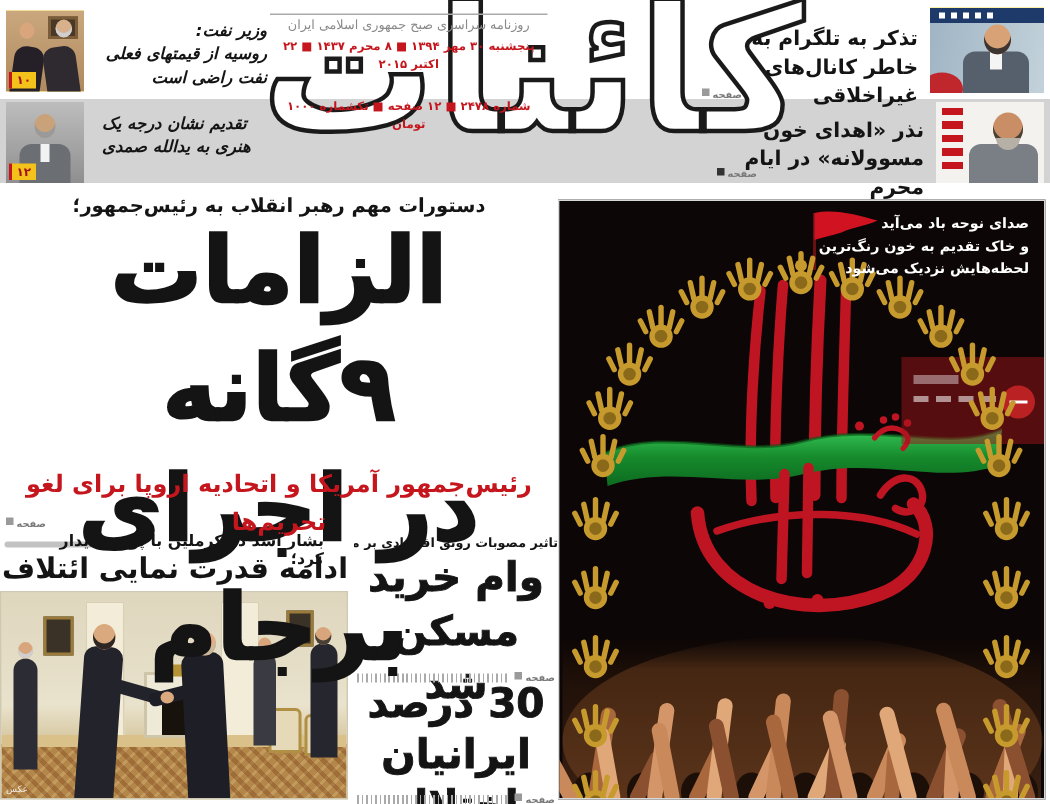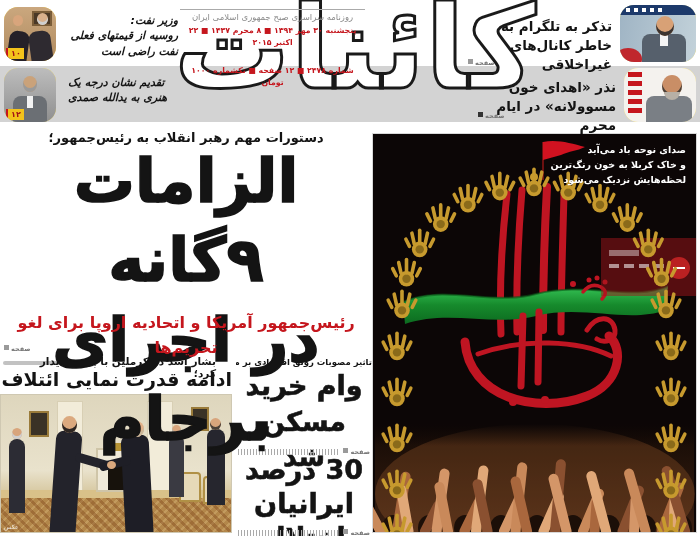--- a/index.html
+++ b/index.html
@@ -13,21 +13,21 @@
   
   .logo { left:135px; top:-16px; width:440px; text-align:center; font-size:116px; font-weight:bold;
           color:#fff; -webkit-text-stroke:3px #1a1a1a; letter-spacing:-2px; z-index:3; line-height:1.1; }
 
   
   .dateline { left:180px; top:9px; width:185px; text-align:center; z-index:4; }
   .dateline .tag { font-size:8.5px; color:#8a8a8a; border-top:1px solid #aaa; padding-top:2px; }
   .dateline .red { font-size:7.8px; color:#c5161d; font-weight:bold; margin-top:3px; line-height:1.55; }
 
   
-  .photo { border-radius:14px; overflow:hidden; background:#fde047; z-index:4; }
+  .photo { border-radius:0; overflow:hidden; background:#fde047; z-index:4; }
   .num-badge { position:absolute; left:2px; bottom:2px; background:#f3c21b; color:#a31515;
                font-size:8px; font-weight:bold; padding:0 3px; line-height:11px; border-left:2px solid #c5161d; }
 
   .brief { z-index:4; font-weight:bold; line-height:1.4; }
   .brief-sm { font-size:11px;font-style:italic; }
   .brief-lg { font-size:13.5px; }
 
   .pbadge { display:inline-flex; direction:ltr; align-items:flex-start; gap:2px; font-size:6.5px; color:#777; z-index:4; }
   .pbadge .sq { width:5px; height:5px; background:#9a9a9a; display:inline-block; }
 
@@ -197,21 +197,21 @@
   <span class="pbadge">
       <i class="sq"></i>
       <b>صفحه</b>
     </span>
   <span class="ticks"></span>
 </div>
 
 <div class="abs poster">
   <div class="poem">
     <div>صدای نوحه باد می‌آید</div>
-    <div>و خاک کربلا به خون رنگ‌ترین</div>
+    <div>و خاک تقدیم به خون رنگ‌ترین</div>
     <div>لحظه‌هایش نزدیک می‌شود</div>
   </div>
   <svg id="poster-svg" width="323" height="398" viewBox="0 0 323 398">
     <defs>
       <g id="panjeh">
         <circle cx="0" cy="7" r="6.5" fill="#c79a2e"></circle>
         <circle cx="0" cy="7" r="3.5" fill="#8a6a1a"></circle>
         <g stroke="#c79a2e" stroke-width="3" stroke-linecap="round">
           <line x1="0" y1="2" x2="0" y2="-9"></line>
           <line x1="-4.5" y1="2.5" x2="-6.5" y2="-6.5"></line>

